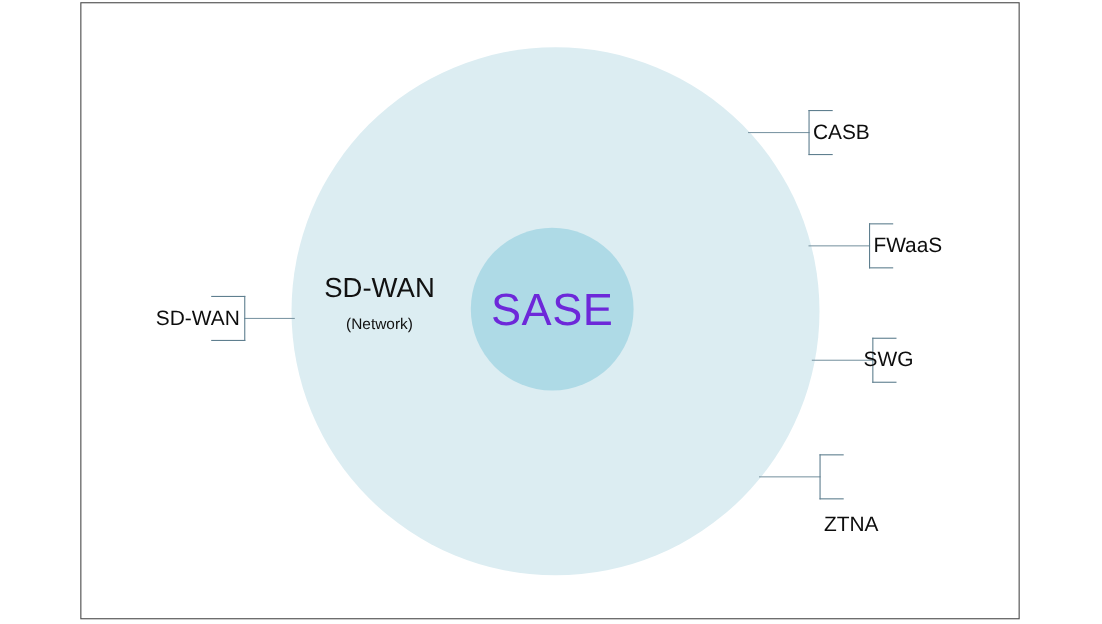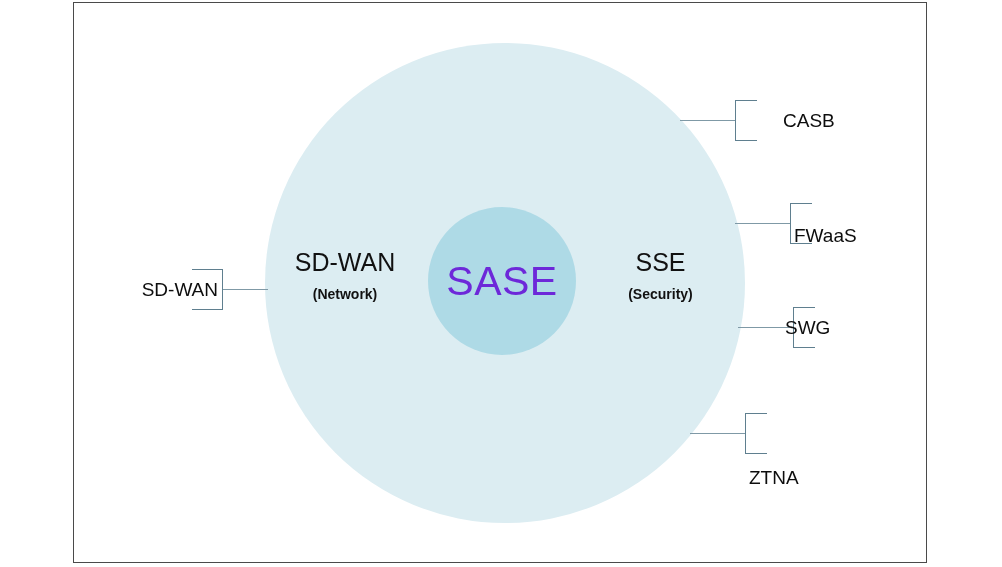--- a/index.html
+++ b/index.html
@@ -66,21 +66,20 @@
   .pillar .pillar-title {
     font-size: 25px;
     line-height: 1.15;
     white-space: nowrap;
   }
   .pillar .pillar-sub {
     font-size: 14px;
     line-height: 1.15;
     margin-top: 9px;
     white-space: nowrap;
-    font-weight: bold;
   }
   #pillar-network { left: 255px; top: 248px; width: 180px; }
   #pillar-security { left: 578px; top: 248px; width: 165px; }
 
   
   .leader-line {
     position: absolute;
     height: 0;
     border-top: 1.4px solid #7f99a6;
   }
@@ -117,40 +116,36 @@
 
   <div id="frame"></div>
 
   <div id="outer-circle"></div>
 
   <div class="pillar" id="pillar-network">
     <div class="pillar-title">SD-WAN</div>
     <div class="pillar-sub">(Network)</div>
   </div>
 
-  <div class="pillar" id="pillar-security">
-    <div class="pillar-title">SSE</div>
-    <div class="pillar-sub">(Security)</div>
-  </div>
 
   <div id="inner-circle">
     <span class="core-label">SASE</span>
   </div>
 
   <div class="leader-line" style="left:222px; top:289px; width:46px;"></div>
   <div class="bracket open-left" style="left:192px; top:269px; width:31px; height:41px;"></div>
   <div class="callout-text align-right" style="left:112px; top:280px; width:106px;">SD-WAN</div>
 
   <div class="leader-line" style="left:680px; top:120px; width:56px;"></div>
   <div class="bracket open-right" style="left:735px; top:100px; width:22px; height:41px;"></div>
-  <div class="callout-text" style="left:739px; top:111px;margin-left:44px;">CASB</div>
+  <div class="callout-text" style="left:739px; top:111px;">CASB</div>
 
   <div class="leader-line" style="left:735px; top:223px; width:56px;"></div>
   <div class="bracket open-right" style="left:790px; top:203px; width:22px; height:41px;"></div>
-  <div class="callout-text" style="left:794px; top:226px;">FWaaS</div>
+  <div class="callout-text" style="left:794px; top:214px;">FWaaS</div>
 
   <div class="leader-line" style="left:738px; top:327px; width:56px;"></div>
   <div class="bracket open-right" style="left:793px; top:307px; width:22px; height:41px;"></div>
   <div class="callout-text" style="left:785px; top:318px;">SWG</div>
 
   <div class="leader-line" style="left:690px; top:433px; width:56px;"></div>
   <div class="bracket open-right" style="left:745px; top:413px; width:22px; height:41px;"></div>
   <div class="callout-text" style="left:749px; top:424px;margin-top:44px;">ZTNA</div>
 
 </div>

